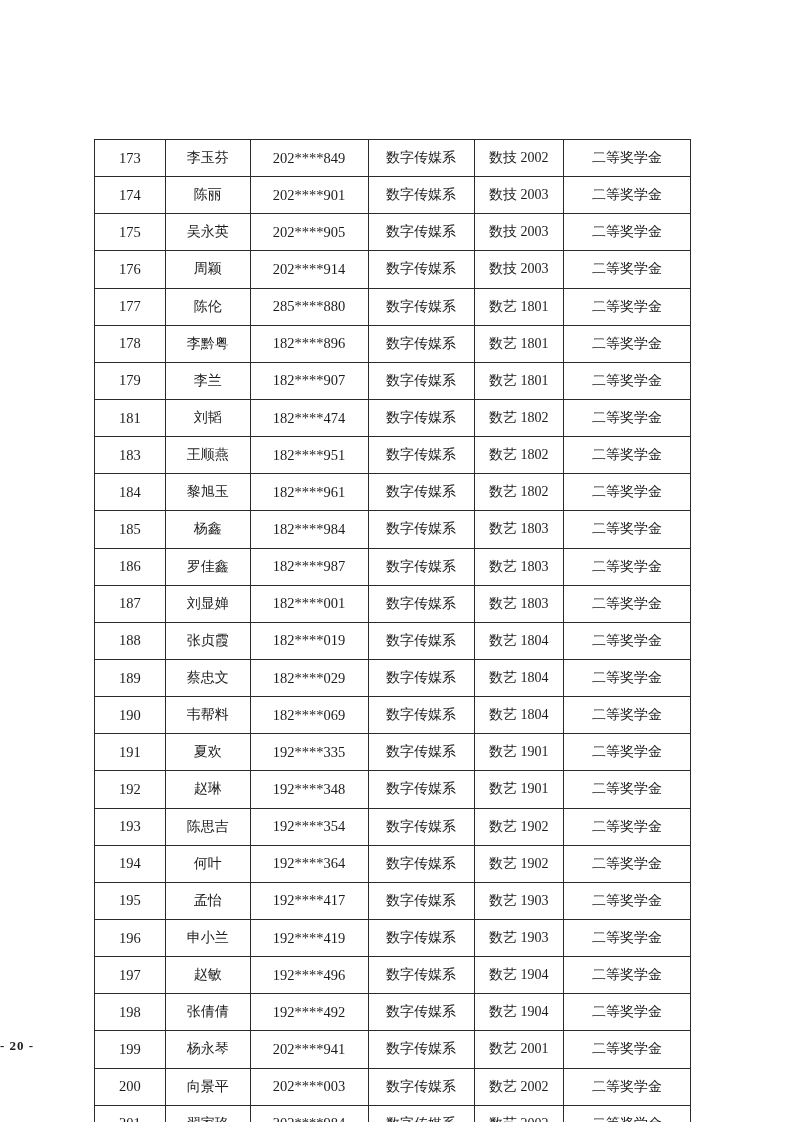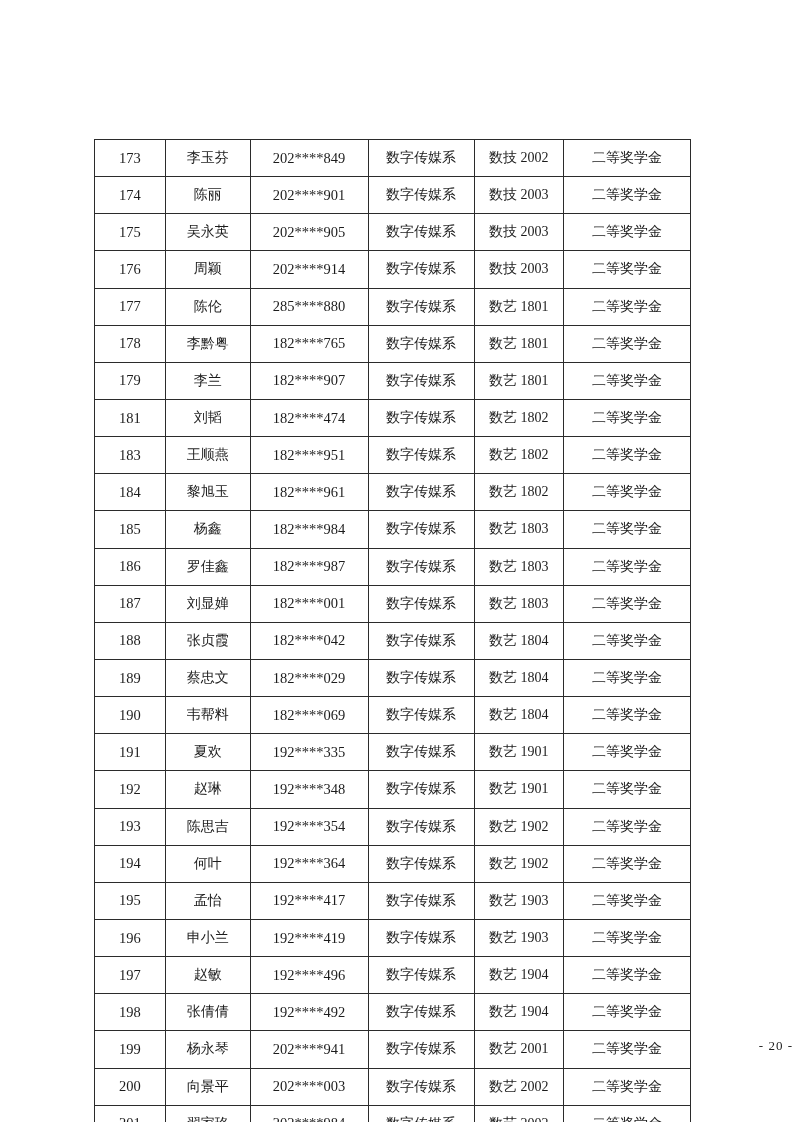--- a/index.html
+++ b/index.html
@@ -42,23 +42,23 @@
   col.c-name      { width: 14.2%; }
   col.c-id        { width: 19.8%; }
   col.c-dept      { width: 17.8%; }
   col.c-class     { width: 15.0%; }
   col.c-award     { width: 21.3%; }
   .page-footer {
     position: absolute;
     top: 1038px;
     left: 0;
     width: 100%;
-    text-align: right;
+    text-align: left;
     font-size: 13px;
-    font-weight: normal;
+    font-weight: bold;
     color: #1c1c1c;
     letter-spacing: 1px;
   }
 </style>
 </head>
 <body>
 
 <div class="page">
 
   <table class="scholarship-table">
@@ -107,21 +107,21 @@
           <td class="cell-no">177</td>
           <td class="cell-name">陈伦</td>
           <td class="cell-student_id">285****880</td>
           <td class="cell-department">数字传媒系</td>
           <td class="cell-class">数艺 1801</td>
           <td class="cell-award">二等奖学金</td>
         </tr>
         <tr>
           <td class="cell-no">178</td>
           <td class="cell-name">李黔粤</td>
-          <td class="cell-student_id">182****765</td>
+          <td class="cell-student_id">182****896</td>
           <td class="cell-department">数字传媒系</td>
           <td class="cell-class">数艺 1801</td>
           <td class="cell-award">二等奖学金</td>
         </tr>
         <tr>
           <td class="cell-no">179</td>
           <td class="cell-name">李兰</td>
           <td class="cell-student_id">182****907</td>
           <td class="cell-department">数字传媒系</td>
           <td class="cell-class">数艺 1801</td>
@@ -171,21 +171,21 @@
           <td class="cell-no">187</td>
           <td class="cell-name">刘显婵</td>
           <td class="cell-student_id">182****001</td>
           <td class="cell-department">数字传媒系</td>
           <td class="cell-class">数艺 1803</td>
           <td class="cell-award">二等奖学金</td>
         </tr>
         <tr>
           <td class="cell-no">188</td>
           <td class="cell-name">张贞霞</td>
-          <td class="cell-student_id">182****042</td>
+          <td class="cell-student_id">182****019</td>
           <td class="cell-department">数字传媒系</td>
           <td class="cell-class">数艺 1804</td>
           <td class="cell-award">二等奖学金</td>
         </tr>
         <tr>
           <td class="cell-no">189</td>
           <td class="cell-name">蔡忠文</td>
           <td class="cell-student_id">182****029</td>
           <td class="cell-department">数字传媒系</td>
           <td class="cell-class">数艺 1804</td>

